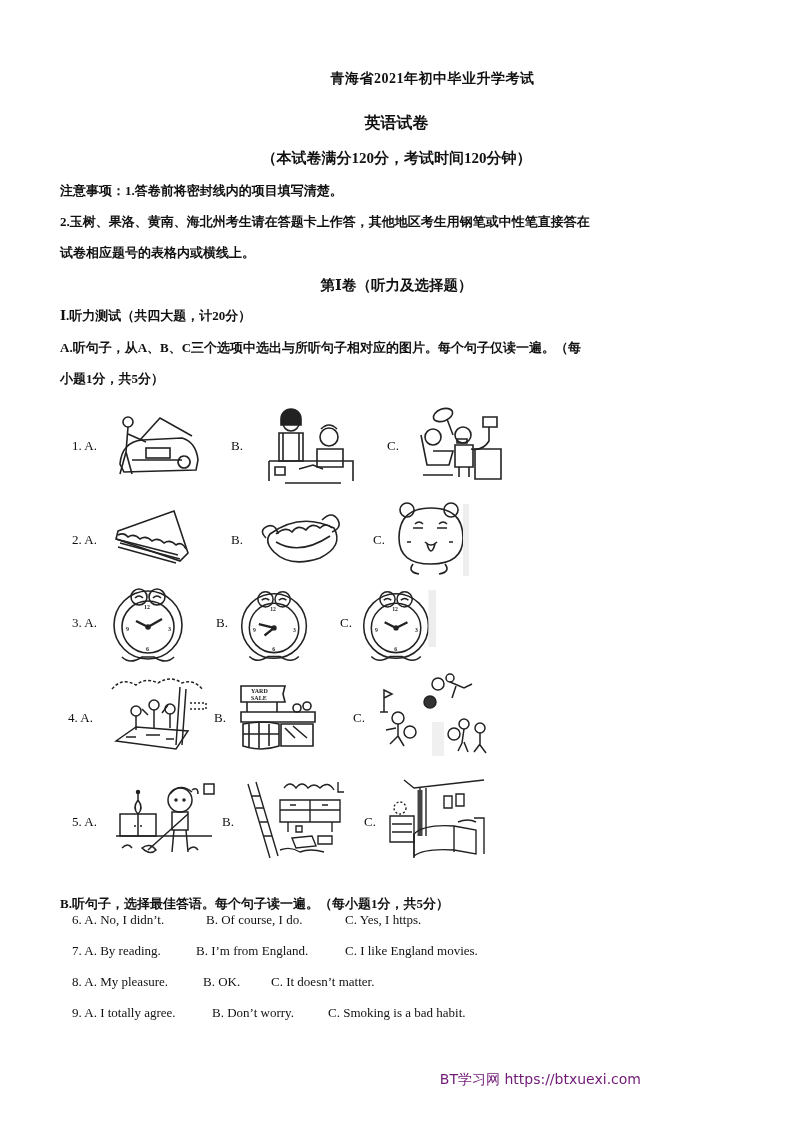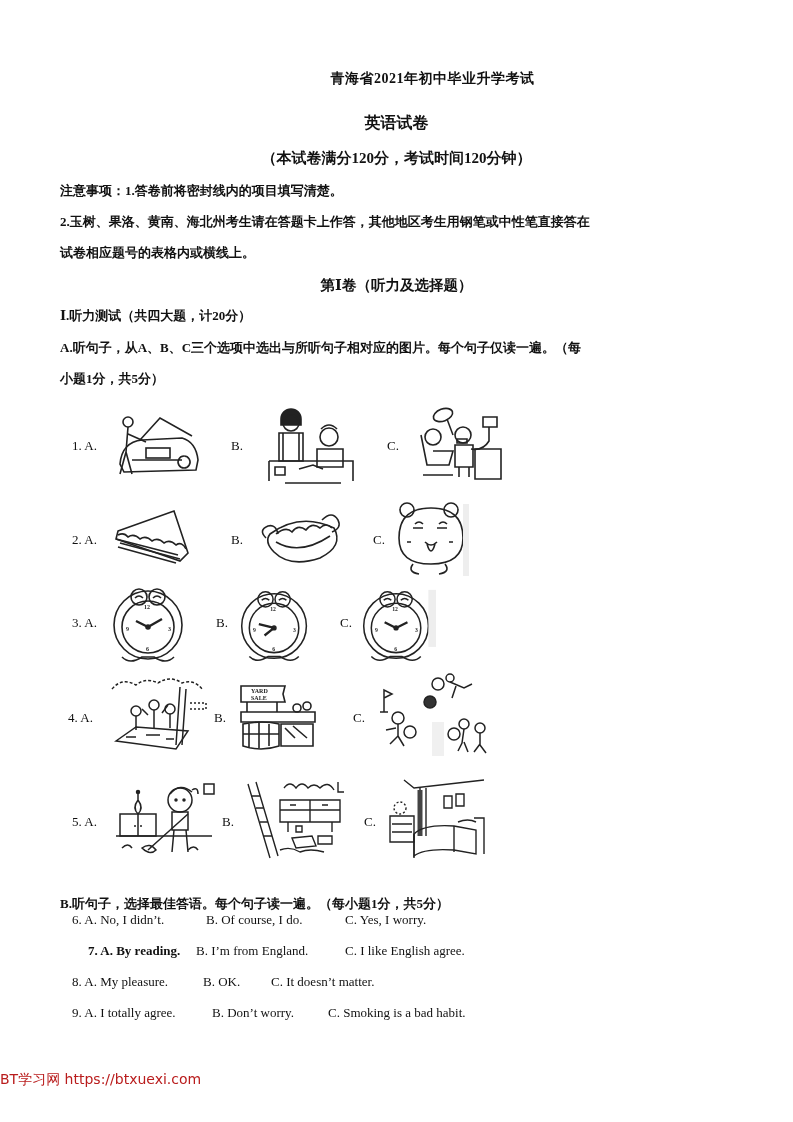--- a/index.html
+++ b/index.html
@@ -9,22 +9,22 @@
   .title { left: 0; width: 793px; text-align: center; font-weight: bold; }
   .t1 { top: 70px; font-size: 14px; letter-spacing: 0.5px; padding-left: 36px; }
   .t2 { top: 113px; font-size: 16px; }
   .t3 { top: 149px; font-size: 15px; }
   .bold { font-weight: bold; font-size: 13px; }
   .line { left: 60px; }
   .opt { font-size: 13px; }
   .pic-label { font-size: 13px; }
   .pic { position: absolute; }
   .pic svg { display: block; }
-  .footer { left: 0; width: 641px; text-align: left; top: 1071px;
-            font-family: "DejaVu Sans", sans-serif; font-size: 14px; color: #b91c1c; }
+  .footer { left: 0; width: 641px; text-align: right; top: 1071px;
+            font-family: "DejaVu Sans", sans-serif; font-size: 14px; color: #701a75; }
 </style>
 </head>
 <body>
 
 <div class="abs title t1">青海省2021年初中毕业升学考试</div>
 <div class="abs title t2">英语试卷</div>
 <div class="abs title t3">（本试卷满分120分，考试时间120分钟）</div>
 
 <div class="abs line bold" style="top:182px;">注意事项：1.答卷前将密封线内的项目填写清楚。</div>
 <div class="abs line bold" style="top:213px;">2.玉树、果洛、黄南、海北州考生请在答题卡上作答，其他地区考生用钢笔或中性笔直接答在</div>
@@ -242,25 +242,25 @@
     <path d="M30 58 q10 -10 40 -8 l22 4 v24 l-22 -4 q-30 -2 -40 6 z"></path>
     <path d="M30 58 v24 M70 50 v26 M90 42 h10 v36"></path>
     <path d="M74 46 q10 -4 18 0"></path>
   </svg>
 </div>
 
 <div class="abs line bold" style="top:879px;margin-top:16px;">B.听句子，选择最佳答语。每个句子读一遍。（每小题1分，共5分）</div>
 
 <div class="abs opt" style="left:72px; top:912px;">6. A. No, I didn’t.</div>
 <div class="abs opt" style="left:206px; top:912px;">B. Of course, I do.</div>
-<div class="abs opt" style="left:345px; top:912px;">C. Yes, I worry.</div>
-
-<div class="abs opt" style="left:88px; top:943px;font-weight:bold;">7. A. By reading.</div>
+<div class="abs opt" style="left:345px; top:912px;">C. Yes, I https.</div>
+
+<div class="abs opt" style="left:72px; top:943px;">7. A. By reading.</div>
 <div class="abs opt" style="left:196px; top:943px;">B. I’m from England.</div>
-<div class="abs opt" style="left:345px; top:943px;">C. I like English agree.</div>
+<div class="abs opt" style="left:345px; top:943px;">C. I like England movies.</div>
 
 <div class="abs opt" style="left:72px; top:974px;">8. A. My pleasure.</div>
 <div class="abs opt" style="left:203px; top:974px;">B. OK.</div>
 <div class="abs opt" style="left:271px; top:974px;">C. It doesn’t matter.</div>
 
 <div class="abs opt" style="left:72px; top:1005px;">9. A. I totally agree.</div>
 <div class="abs opt" style="left:212px; top:1005px;">B. Don’t worry.</div>
 <div class="abs opt" style="left:328px; top:1005px;">C. Smoking is a bad habit.</div>
 
 <div class="abs footer">BT学习网 https://btxuexi.com</div>

